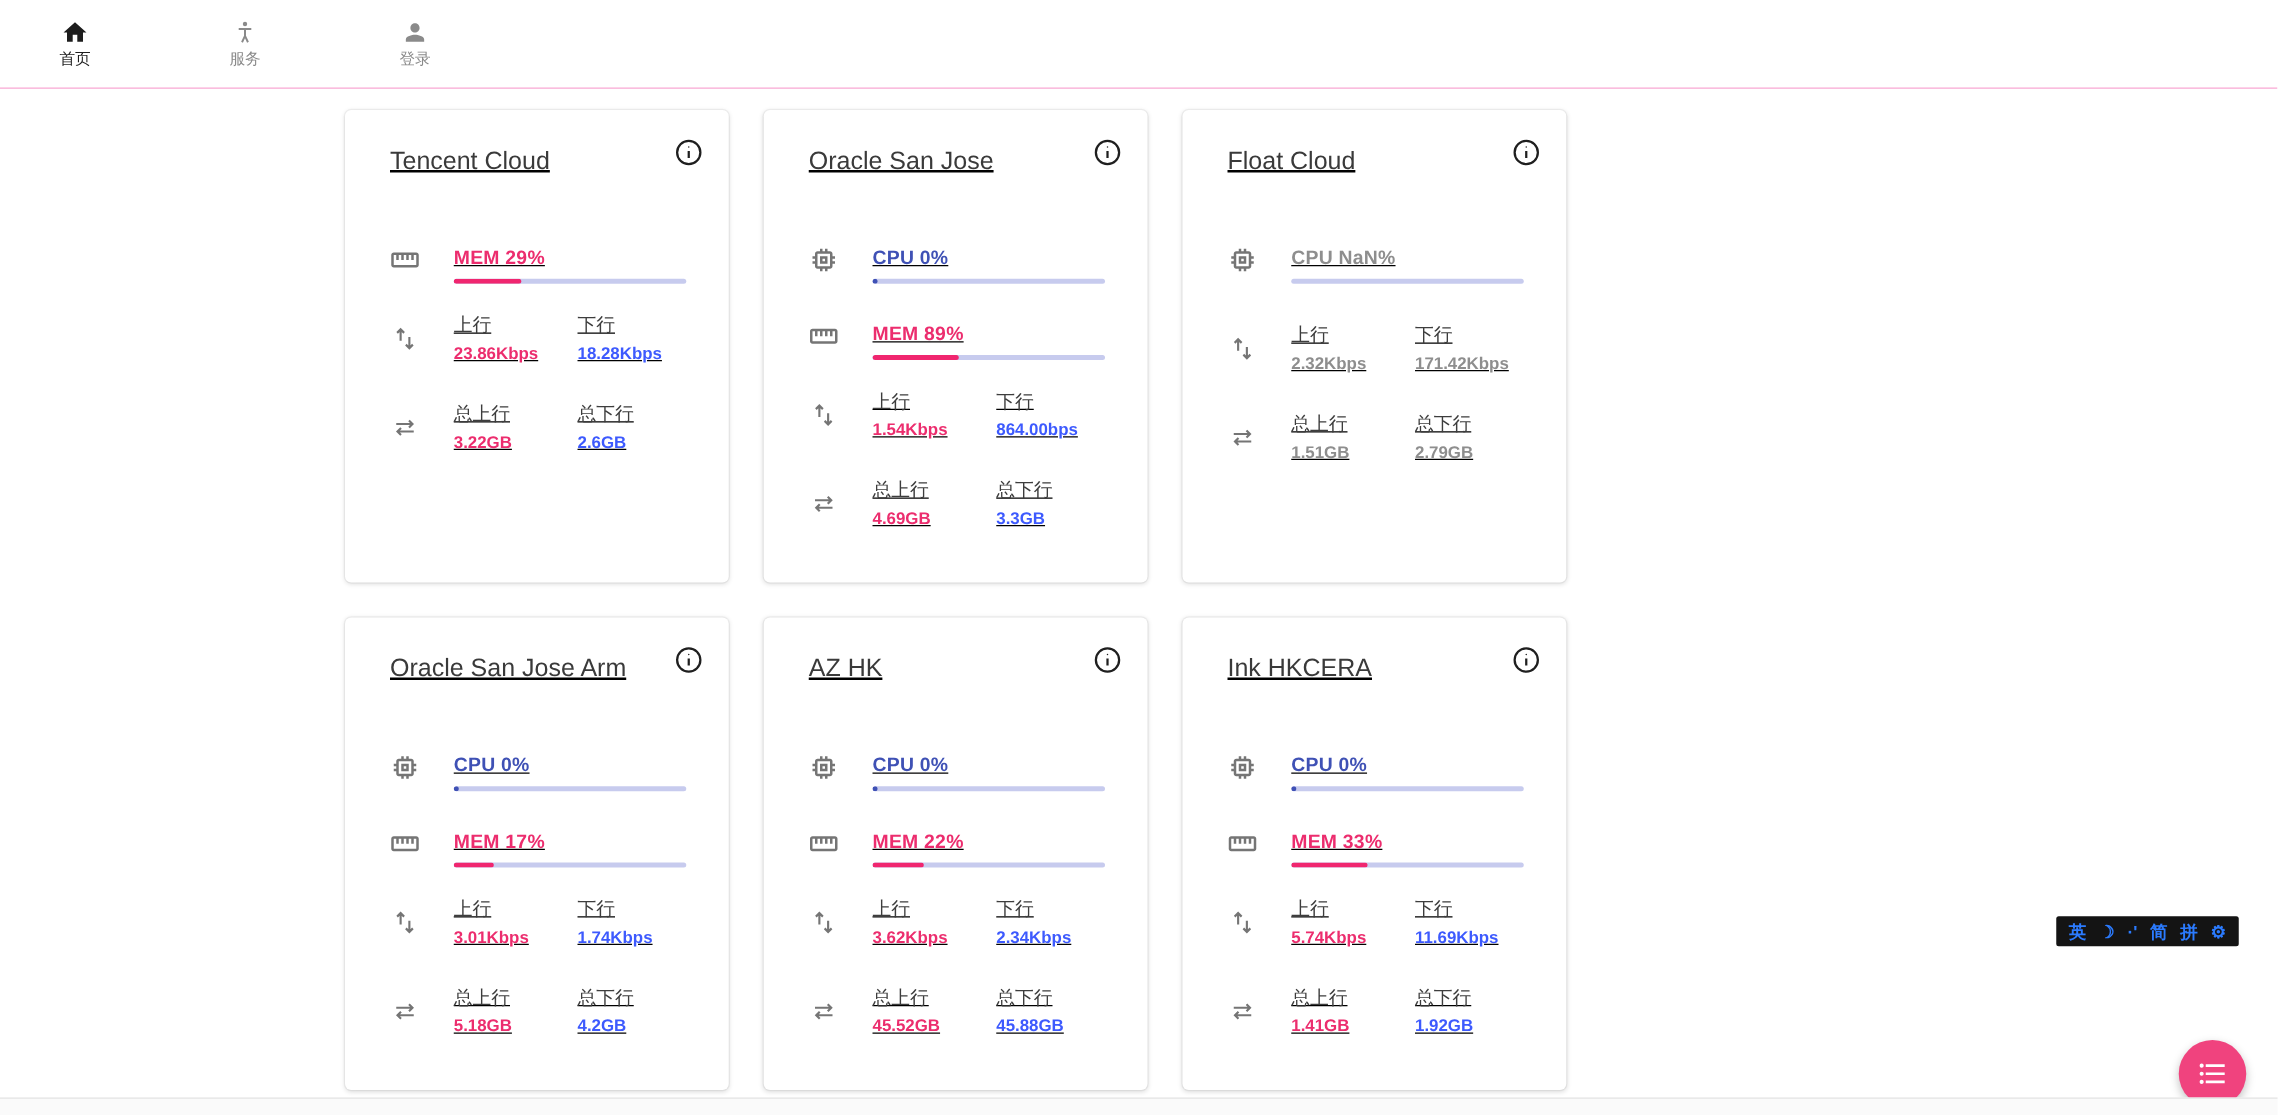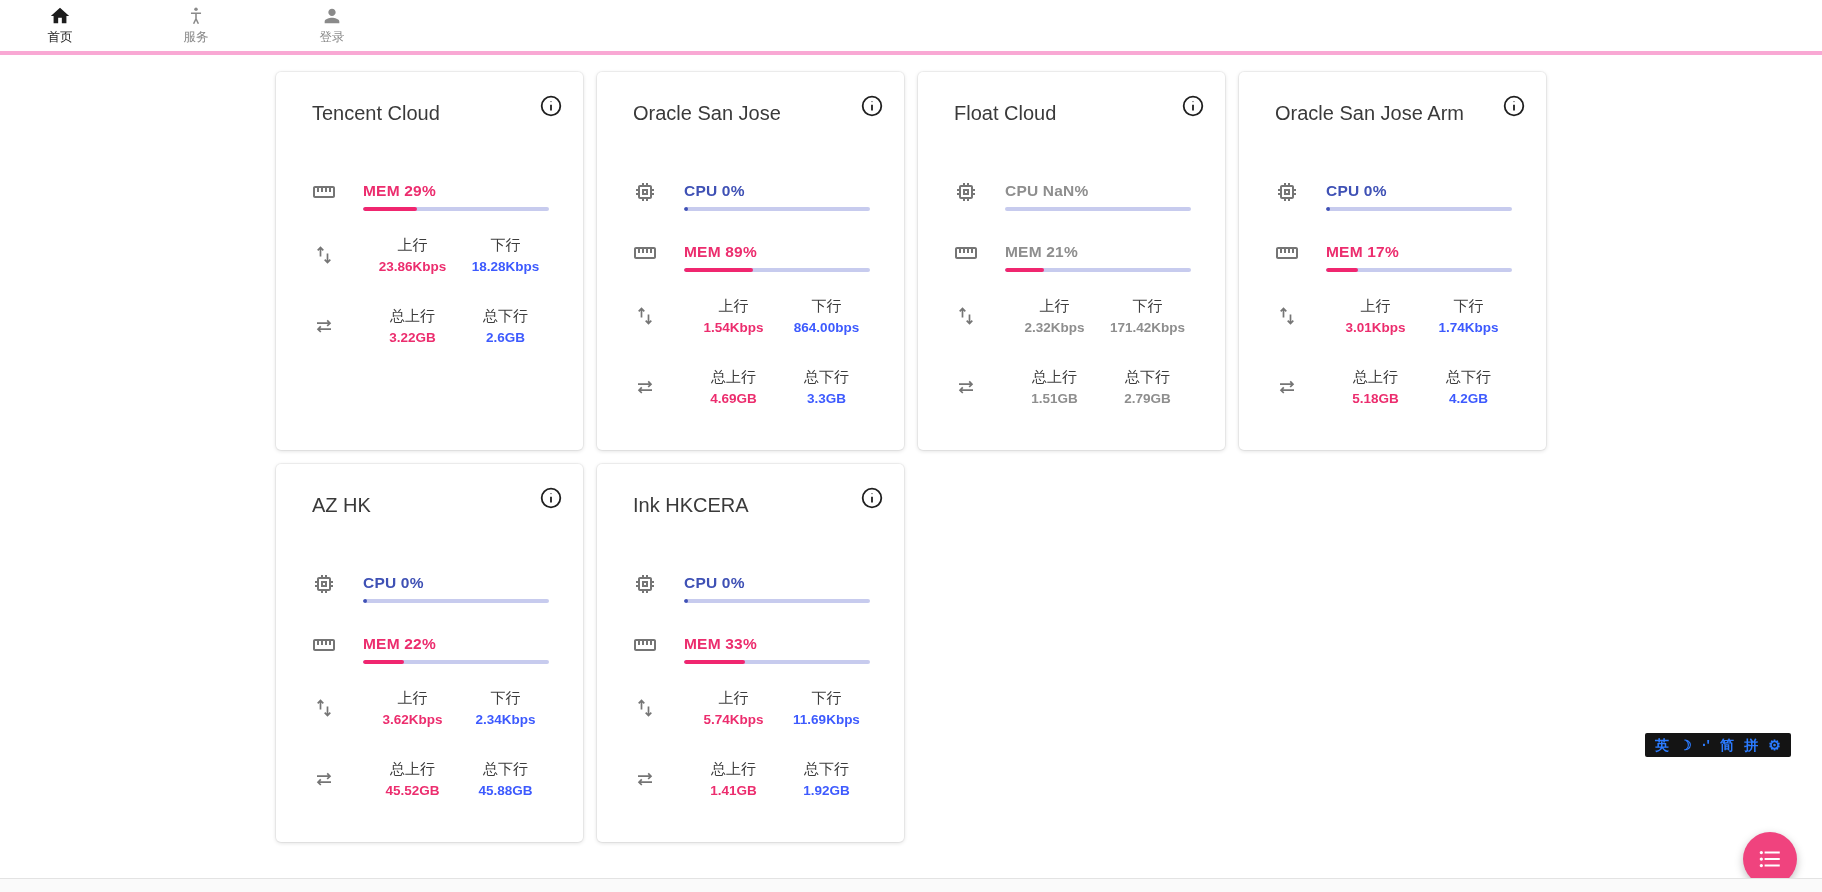--- a/index.html
+++ b/index.html
@@ -1,30 +1,30 @@
 <!DOCTYPE html>
 <html style="--blue: #3f51b5; --blue-val: #3d5afe; --blue-fill: #3f51b5; --pink: #ec2d6e; --pink-fill: #f0266f; --track: #c7cbee; --ime-blue: #2b7bff; --fab: #f0437e;"><head>
 <meta charset="utf-8">
 <style>
   * { margin:0; padding:0; box-sizing:border-box; }
   html,body { width:1822px; height:892px; overflow:hidden; background:#ffffff;
               font-family:"Liberation Sans", sans-serif; }
 
   
-  .header { height:55px; background:#fff; border-bottom:4px solid #f9a8d4;
+  .header { height:71px; background:#fff; border-bottom:1px solid #f9a8d4;
             display:flex; align-items:center; padding:0 44px 0 36px; }
   .nav-item { display:flex; flex-direction:column; align-items:center; justify-content:center;
               width:48px; cursor:pointer; }
   .nav-item + .nav-item { margin-left:88px; }
   .nav-item .nav-label { font-size:12.5px; margin-top:2px; color:#8a8a8a; }
   .nav-item.active .nav-label { color:#1d1d1d; }
   .nav-right { margin-left:auto; }
 
   
-  .grid { width:1270px; margin:17px auto 0 auto; display:flex; flex-wrap:wrap; gap:14px; }
+  .grid { width:1270px; margin:17px auto 0 auto; display:flex; flex-wrap:wrap; gap:28px;text-decoration:underline; }
   .card { width:307px; height:378px; background:#fff; border-radius:5px; position:relative;
           padding:28px 34px 0 36px;
           box-shadow:0 1px 4px rgba(0,0,0,0.14), 0 0 0 1px rgba(0,0,0,0.045); }
   .card-title { font-size:20px; color:#3a3a3a; line-height:26px; font-weight:400; }
   .info-btn { position:absolute; top:22px; right:20px; width:24px; height:24px; cursor:pointer; }
 
   .stats { margin-top:56px; }
   .stat-row { display:flex; align-items:flex-start; }
   .stat-icon { width:24px; flex:0 0 24px; color:#757575; }
   .stat-body { flex:1; margin-left:27px; min-width:0; }
@@ -36,21 +36,21 @@
   .row-net .stat-icon, .row-tot .stat-icon { margin-top:8px; }
 
   .meter-text { font-size:15.5px; font-weight:700; letter-spacing:.2px; }
   .cpu-text { color:var(--blue); }
   .mem-text { color:var(--pink); }
   .meter-track { margin-top:7px; height:4px; border-radius:2px; background:var(--track); overflow:hidden; }
   .meter-fill { height:100%; border-radius:2px; }
   .cpu-fill { background:var(--blue-fill); }
   .mem-fill { background:var(--pink-fill); }
 
-  .two-col { display:flex;text-align:center; }
+  .two-col { display:flex; }
   .col1 { width:99px; flex:0 0 99px; }
   .col2 { flex:1; }
   .io-label { font-size:15px; color:#3d3d3d; line-height:20px; }
   .io-value { font-size:13.5px; font-weight:700; margin-top:3px; line-height:18px; }
   .val-up   { color:var(--pink); }
   .val-down { color:var(--blue-val); }
 
   
   .card.inactive .cpu-text, .card.inactive .mem-text,
   .card.inactive .val-up, .card.inactive .val-down { color:#8e8e8e; }
@@ -273,33 +273,20 @@
             </svg>
         </span>
         <div class="stat-body">
           <div class="meter-text cpu-text">CPU NaN%</div>
           <div class="meter-track">
             <div class="meter-fill cpu-fill" style="width: 0%;"></div>
           </div>
         </div>
       </div>
 
-      <div class="stat-row row-mem">
-        <span class="stat-icon">
-          <svg width="24" height="24" viewBox="0 0 24 24" fill="#757575">
-              <path d="M21 6H3c-1.1 0-2 .9-2 2v8c0 1.1.9 2 2 2h18c1.1 0 2-.9 2-2V8c0-1.1-.9-2-2-2zm0 10H3V8h2v4h2V8h2v4h2V8h2v4h2V8h2v4h2V8h2v8z"></path>
-            </svg>
-        </span>
-        <div class="stat-body">
-          <div class="meter-text mem-text">MEM 21%</div>
-          <div class="meter-track">
-            <div class="meter-fill mem-fill" style="width: 21%;"></div>
-          </div>
-        </div>
-      </div>
 
       <div class="stat-row row-net">
         <span class="stat-icon">
           <svg width="24" height="24" viewBox="0 0 24 24" fill="none" stroke="#757575" stroke-width="1.7">
             <path d="M8.5 13.5V4.5M5.7 7.3L8.5 4.5l2.8 2.8"></path>
             <path d="M15.5 10.5v9M12.7 16.7l2.8 2.8 2.8-2.8"></path>
           </svg>
         </span>
         <div class="stat-body two-col">
           <div class="col1">

